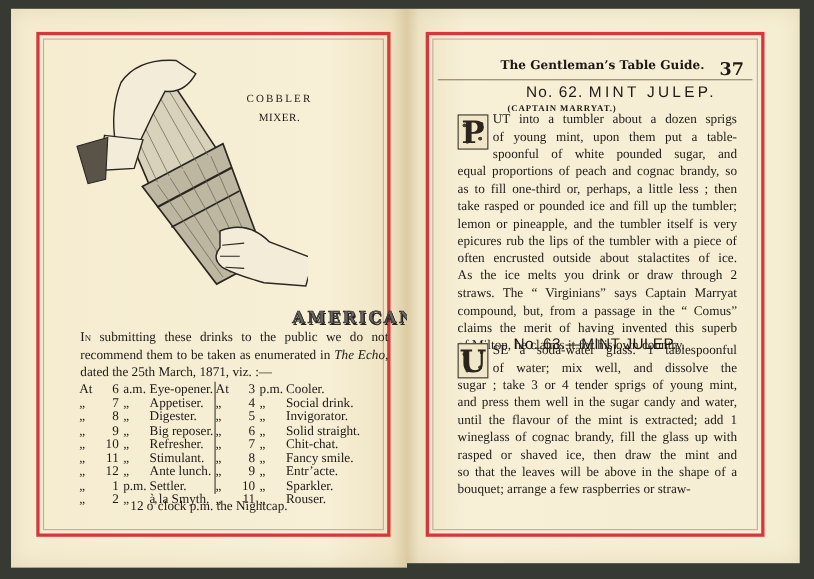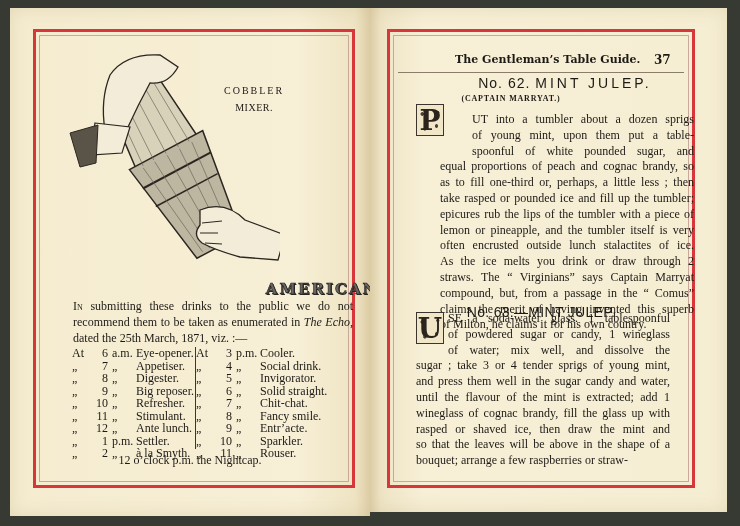--- a/index.html
+++ b/index.html
@@ -57,32 +57,32 @@
   .c1 { width:18px; }
   .c2 { width:18px; text-align:right; padding-right:4px; }
   .c3 { width:24px; }
   .nightcap { position:absolute; left:0; width:100%; top:453px; text-align:center; font-size:12px; }
 
   
   .running-head {
     position:absolute; left:455px; top:53px; font-weight:bold; font-size:11px;
     font-family:"DejaVu Serif", serif;
   }
-  .page-num { position:absolute; left:654px; top:53px; font-weight:bold; font-size:12px; font-family:"DejaVu Serif", serif; }
+  .page-num { position:absolute; left:654px; top:53px; font-weight:bold; font-size:16px; font-family:"DejaVu Serif", serif; }
   .head-rule { position:absolute; left:398px; top:72px; width:286px; height:1px; background:#8a7e6a; }
   .recipe-title {
     position:absolute; left:395px; width:292px; text-align:center;
     font-family:"Liberation Sans", "DejaVu Sans", sans-serif; font-size:14px;
   }
   .rt1 { top:75px; letter-spacing:1px;margin-left:24px; }
   .rt1 .spaced { letter-spacing:3px; }
   .rt2 { top:304px; letter-spacing:0.3px; }
   .subtitle { position:absolute; left:395px; width:232px; top:94px; text-align:center; font-size:8px; letter-spacing:0.8px; font-weight:bold; }
   .para { position:absolute; left:416px; width:254px; font-size:12px; line-height:15.8px; text-align:justify; }
-  .p1 { top:112px;margin-left:24px; }
+  .p1 { top:101px; }
   .p2 { top:311px; }
   .para .line { display:block; text-align:justify; text-align-last:justify; white-space:nowrap; }
   .para .line.last { text-align-last:left; }
   .para .indent { padding-left:32px; }
   .dropcap {
     position:absolute; width:28px; height:32px;
     background:#f1e6c8;
     border:1px solid #3c352d;
     box-sizing:border-box;
     display:flex; align-items:center; justify-content:center;
@@ -272,35 +272,34 @@
 <div class="subtitle">(CAPTAIN MARRYAT.)</div>
 
 <div class="dropcap dc1">P</div>
 <div class="para p1" id="p1">
     <span class="line indent">UT  into a tumbler  about a dozen sprigs</span>
     <span class="line indent">of young mint, upon them put a table-</span>
     <span class="line indent">spoonful of white pounded sugar, and</span>
     <span class="line">equal proportions of peach and cognac brandy, so</span>
     <span class="line">as to fill one-third or, perhaps, a little less ; then</span>
     <span class="line">take rasped or pounded ice and fill up the tumbler;</span>
+    <span class="line">lemon or pineapple, and the tumbler itself is very</span>
     <span class="line">epicures rub the lips of the tumbler with a piece of</span>
-    <span class="line">lemon or pineapple, and the tumbler itself is very</span>
-    <span class="line">often encrusted outside lunch stalactites of ice.</span>
+    <span class="line">often encrusted outside about stalactites of ice.</span>
     <span class="line">As the ice melts you drink or draw through 2</span>
     <span class="line">straws.  The “ Virginians” says Captain Marryat</span>
     <span class="line">compound, but, from a passage in the “ Comus”</span>
     <span class="line">claims the merit of having invented this superb</span>
     <span class="line last">of Milton, he claims it for his own country.</span>
   </div>
 
 <div class="recipe-title rt2">No. 63.—MINT JULEP.</div>
 <div class="dropcap dc2">U</div>
 <div class="para p2" id="p2">
     <span class="line indent">SE a soda-water glass.  1 tablespoonful</span>
-    <span class="line indent">of powdered sugar or candy, 1 wineglass</span>
     <span class="line indent">of water;  mix well,  and  dissolve  the</span>
     <span class="line">sugar ; take 3 or 4 tender sprigs of young mint,</span>
     <span class="line">and press them well in the sugar candy and water,</span>
     <span class="line">until the flavour of the mint is extracted; add 1</span>
     <span class="line">wineglass of cognac brandy, fill the glass up with</span>
     <span class="line">rasped or shaved ice, then draw the mint and</span>
     <span class="line">so that the leaves will be above in the shape of a</span>
     <span class="line last">bouquet;  arrange a few raspberries or straw-</span>
   </div>
 

